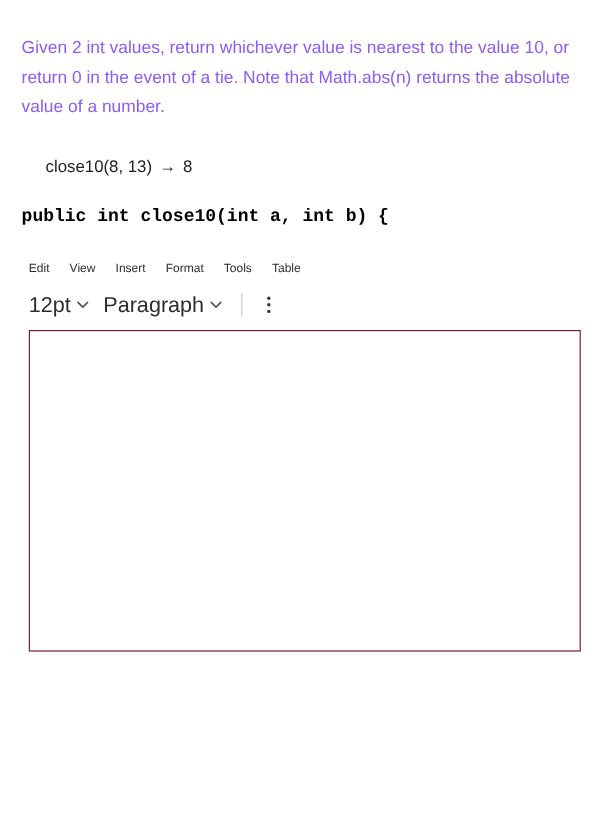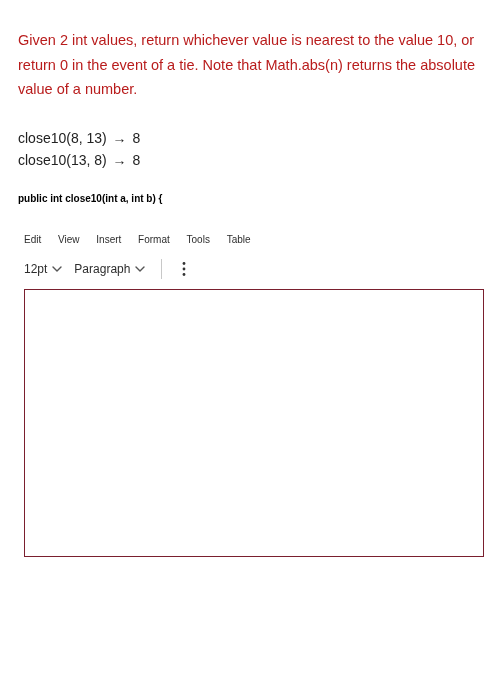--- a/index.html
+++ b/index.html
@@ -11,60 +11,61 @@
       font-family: 'Segoe UI', Arial, sans-serif;
       background: #ffffff;
       padding: 28px 18px;
       width: 502px;
       color: #2d2d2d;
     }
     .problem-statement {
       font-size: 14.5px;
       line-height: 1.7;
       margin-bottom: 26px;
-      color: #b91c1c;
+      color: #8b5cf6;
     }
     .examples {
       font-family: 'Segoe UI', Arial, sans-serif;
       font-size: 14px;
       line-height: 1.55;
       margin-bottom: 22px;
       color: #222;
+      margin-left: 20px;
     }
     .example-line {
       display: block;
     }
     .arrow {
       display: inline-block;
       margin: 0 2px;
     }
     .signature {
-      font-family: Liberation Sans, sans-serif;
+      font-family: Liberation Mono, monospace;
       font-weight: bold;
-      font-size: 10px;
+      font-size: 15px;
       margin-bottom: 30px;
       color: #000;
     }
     .editor-wrap {
       padding-left: 6px;
     }
     .menu-bar {
       font-size: 10px;
       color: #2d2d2d;
       margin-bottom: 14px;
     }
     .menu-item {
       display: inline-block;
       margin-right: 14px;
       cursor: pointer;
     }
     .toolbar {
       display: flex;
       align-items: center;
-      font-size: 12px;
+      font-size: 18px;
       color: #2d2d2d;
       margin-bottom: 10px;
       gap: 12px;
     }
     .tb-item {
       display: inline-flex;
       align-items: center;
       cursor: pointer;
     }
     .chev {
@@ -95,25 +96,20 @@
     }
   </style>
 </head>
 <body>
 
 <div class="problem-statement">Given 2 int values, return whichever value is nearest to the value 10, or return 0 in the event of a tie. Note that Math.abs(n) returns the absolute value of a number.</div>
 
 <div class="examples">
   <span class="example-line">
     <span>close10(8, 13)</span>
-    <span class="arrow">→</span>
-    <span>8</span>
-  </span>
-  <span class="example-line">
-    <span>close10(13, 8)</span>
     <span class="arrow">→</span>
     <span>8</span>
   </span>
 </div>
 
 <div class="signature">public int close10(int a, int b) {</div>
 
 <div class="editor-wrap">
   <div class="menu-bar">
     <span class="menu-item">Edit</span>

